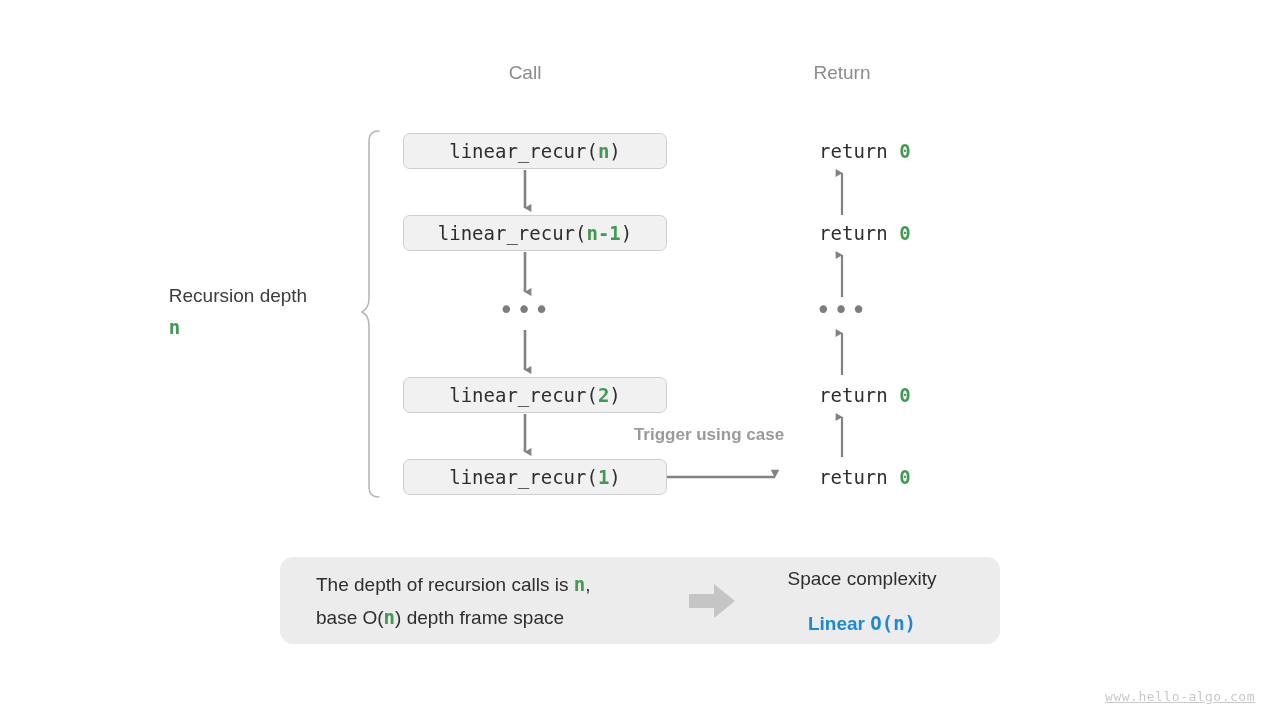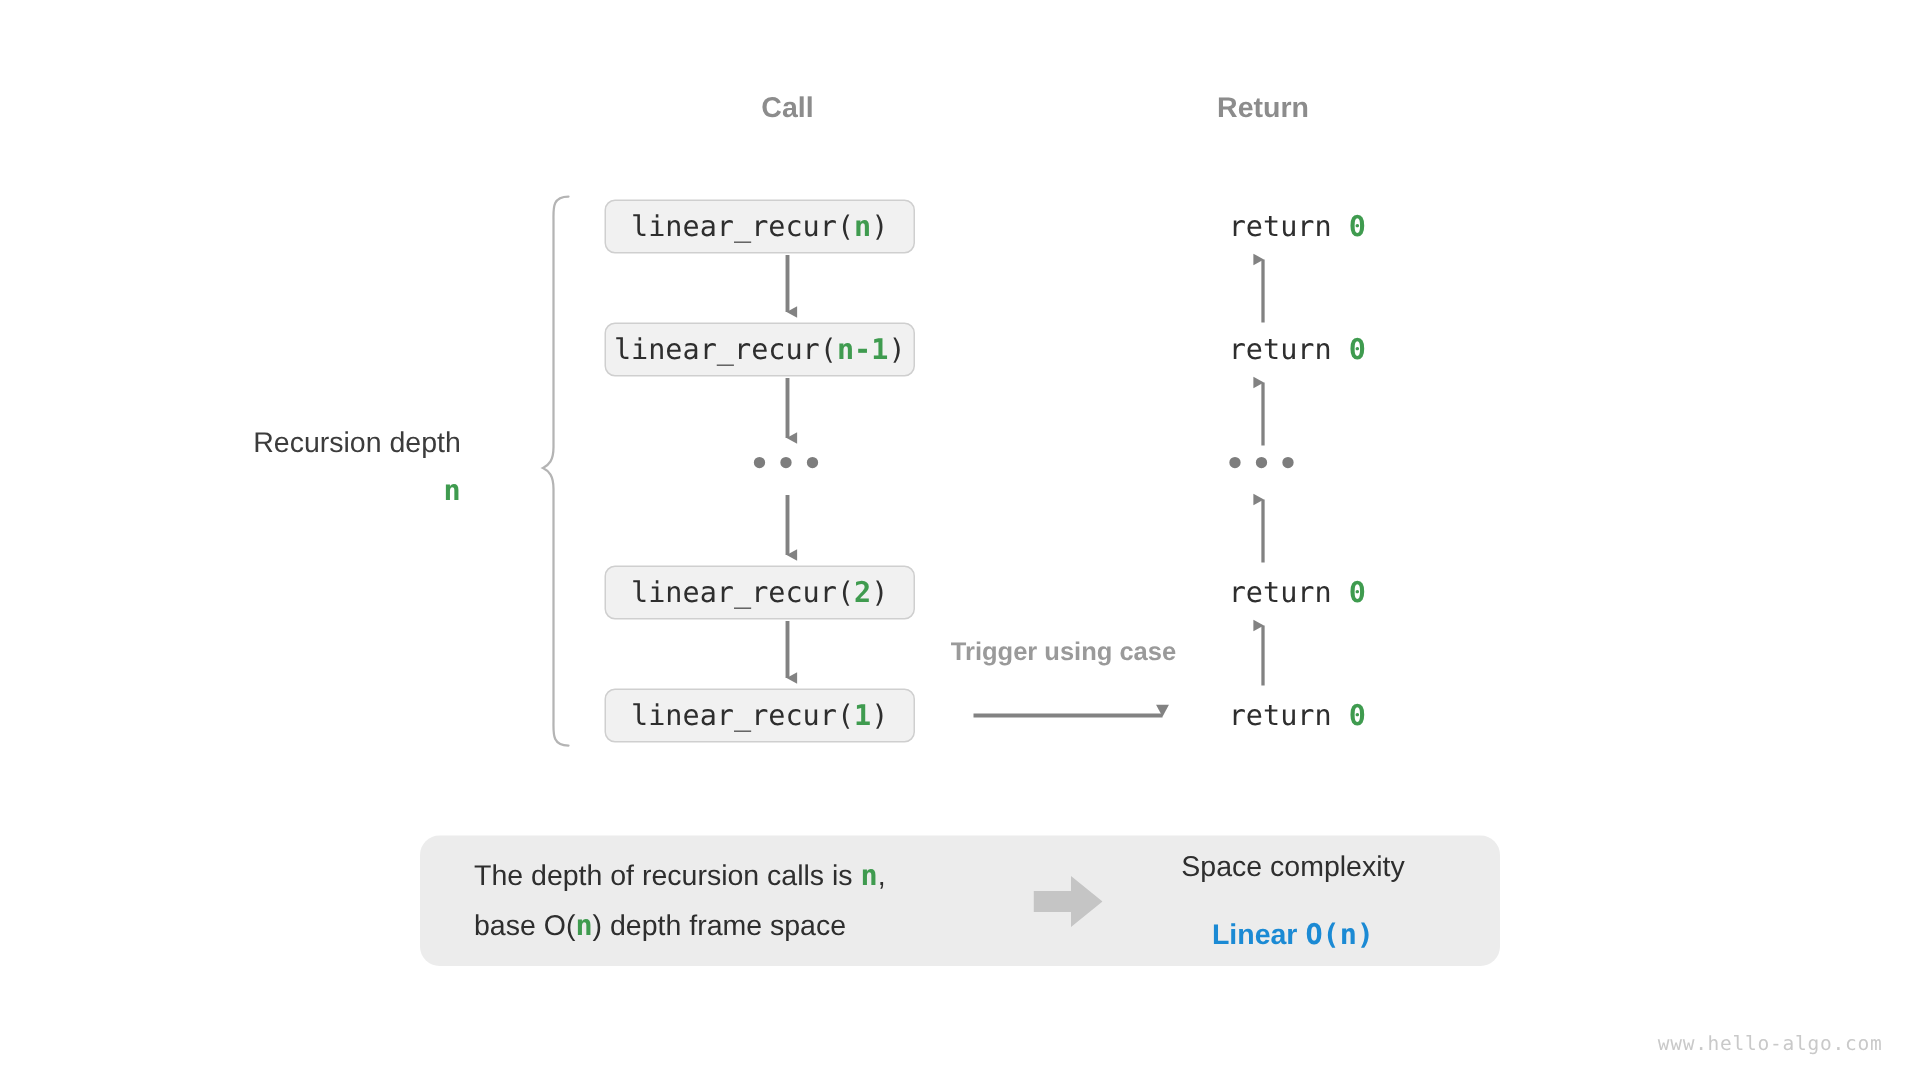--- a/index.html
+++ b/index.html
@@ -18,34 +18,34 @@
 
   .stage {
     position: absolute;
     inset: 0;
   }
 
   
   .col-header {
     position: absolute;
     font-size: 19px;
-    font-weight: bold;
+    font-weight: normal;
     color: #8c8c8c;
     text-align: center;
     white-space: nowrap;
     transform: translateX(-50%);
   }
   #header-call  { left: 525px; top: 62px; }
   #header-return{ left: 842px; top: 62px; }
 
   
   .call-box {
     position: absolute;
     left: 403px;
-    width: 207px;
+    width: 264px;
     height: 36px;
     box-sizing: border-box;
     background: #f1f1f1;
     border: 1px solid #cfcfcf;
     border-radius: 7px;
     display: flex;
     align-items: center;
     justify-content: center;
     font-family: "DejaVu Sans Mono", "Liberation Mono", monospace;
     font-size: 19px;
@@ -107,21 +107,21 @@
     color: #9a9a9a;
     white-space: nowrap;
   }
 
   
   #depth-label {
     position: absolute;
     left: 238px;
     top: 283px;
     transform: translateX(-50%);
-    text-align: right;
+    text-align: left;
     white-space: nowrap;
   }
   #depth-label .depth-title {
     display: block;
     font-size: 19px;
     color: #3c3c3c;
     line-height: 26px;
   }
   #depth-label .depth-value {
     display: block;
@@ -190,20 +190,21 @@
 
   
   #watermark {
     position: absolute;
     right: 25px;
     bottom: 16px;
     font-family: "DejaVu Sans Mono", "Liberation Mono", monospace;
     font-size: 13px;
     color: #c9c9c9;
     letter-spacing: 0.5px;
+    text-decoration: underline;
   }
 </style>
 </head>
 <body>
 
 <div class="stage">
 
   <div id="header-call" class="col-header">Call</div>
   <div id="header-return" class="col-header">Return</div>
 

